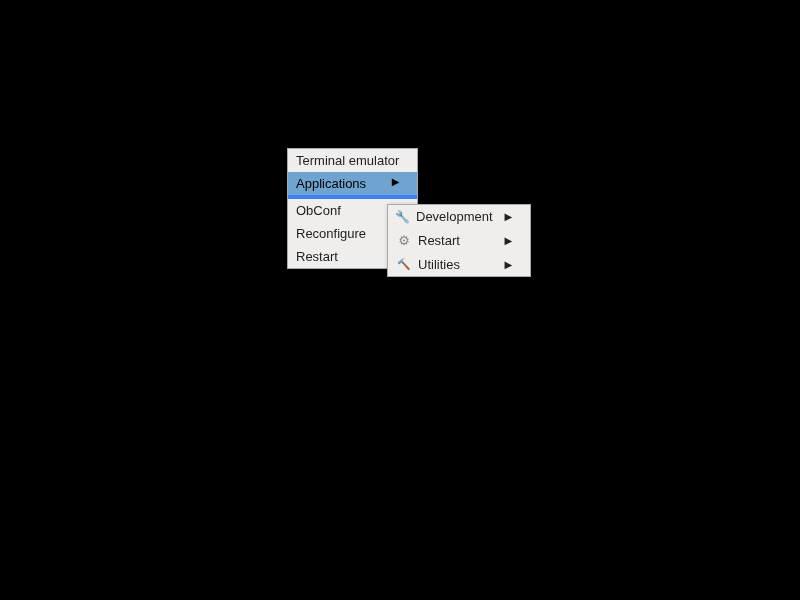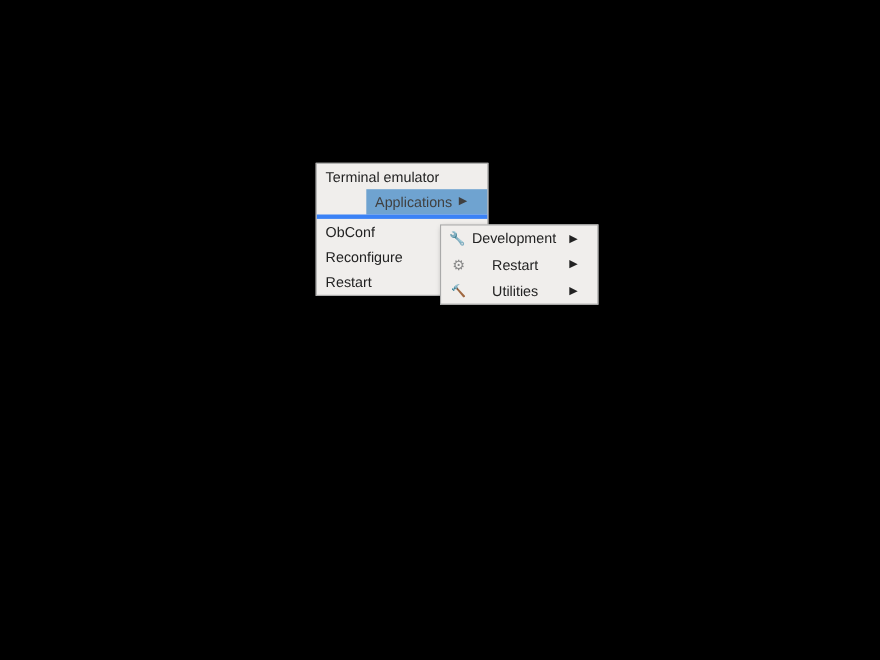--- a/index.html
+++ b/index.html
@@ -33,42 +33,40 @@
       padding: 4px 18px 4px 8px;
       color: #222;
       cursor: pointer;
       white-space: nowrap;
       display: flex;
       justify-content: space-between;
     }
 
     .menu-item.active {
       background: #6fa3d0;
-      color: #404040;
-      margin-left: 45px;
+      color: #000000;
     }
 
     .menu-item.separator-above {
       border-top: 4px solid #3b82f6;
     }
 
     .menu-item .arrow {
       font-size: 10px;
       margin-left: 6px;
     }
 
     .menu-secondary {
       background: #f0eeec;
       border: 1px solid #aaa;
       min-width: 120px;
       box-shadow: 2px 2px 5px rgba(0,0,0,0.4);
       position: absolute;
       top: 56px;
-      left: 113px;
-      text-align: center;
+      left: 100px;
     }
 
     .menu-secondary .menu-item {
       display: flex;
       align-items: center;
       gap: 6px;
     }
 
     .menu-icon {
       width: 16px;

